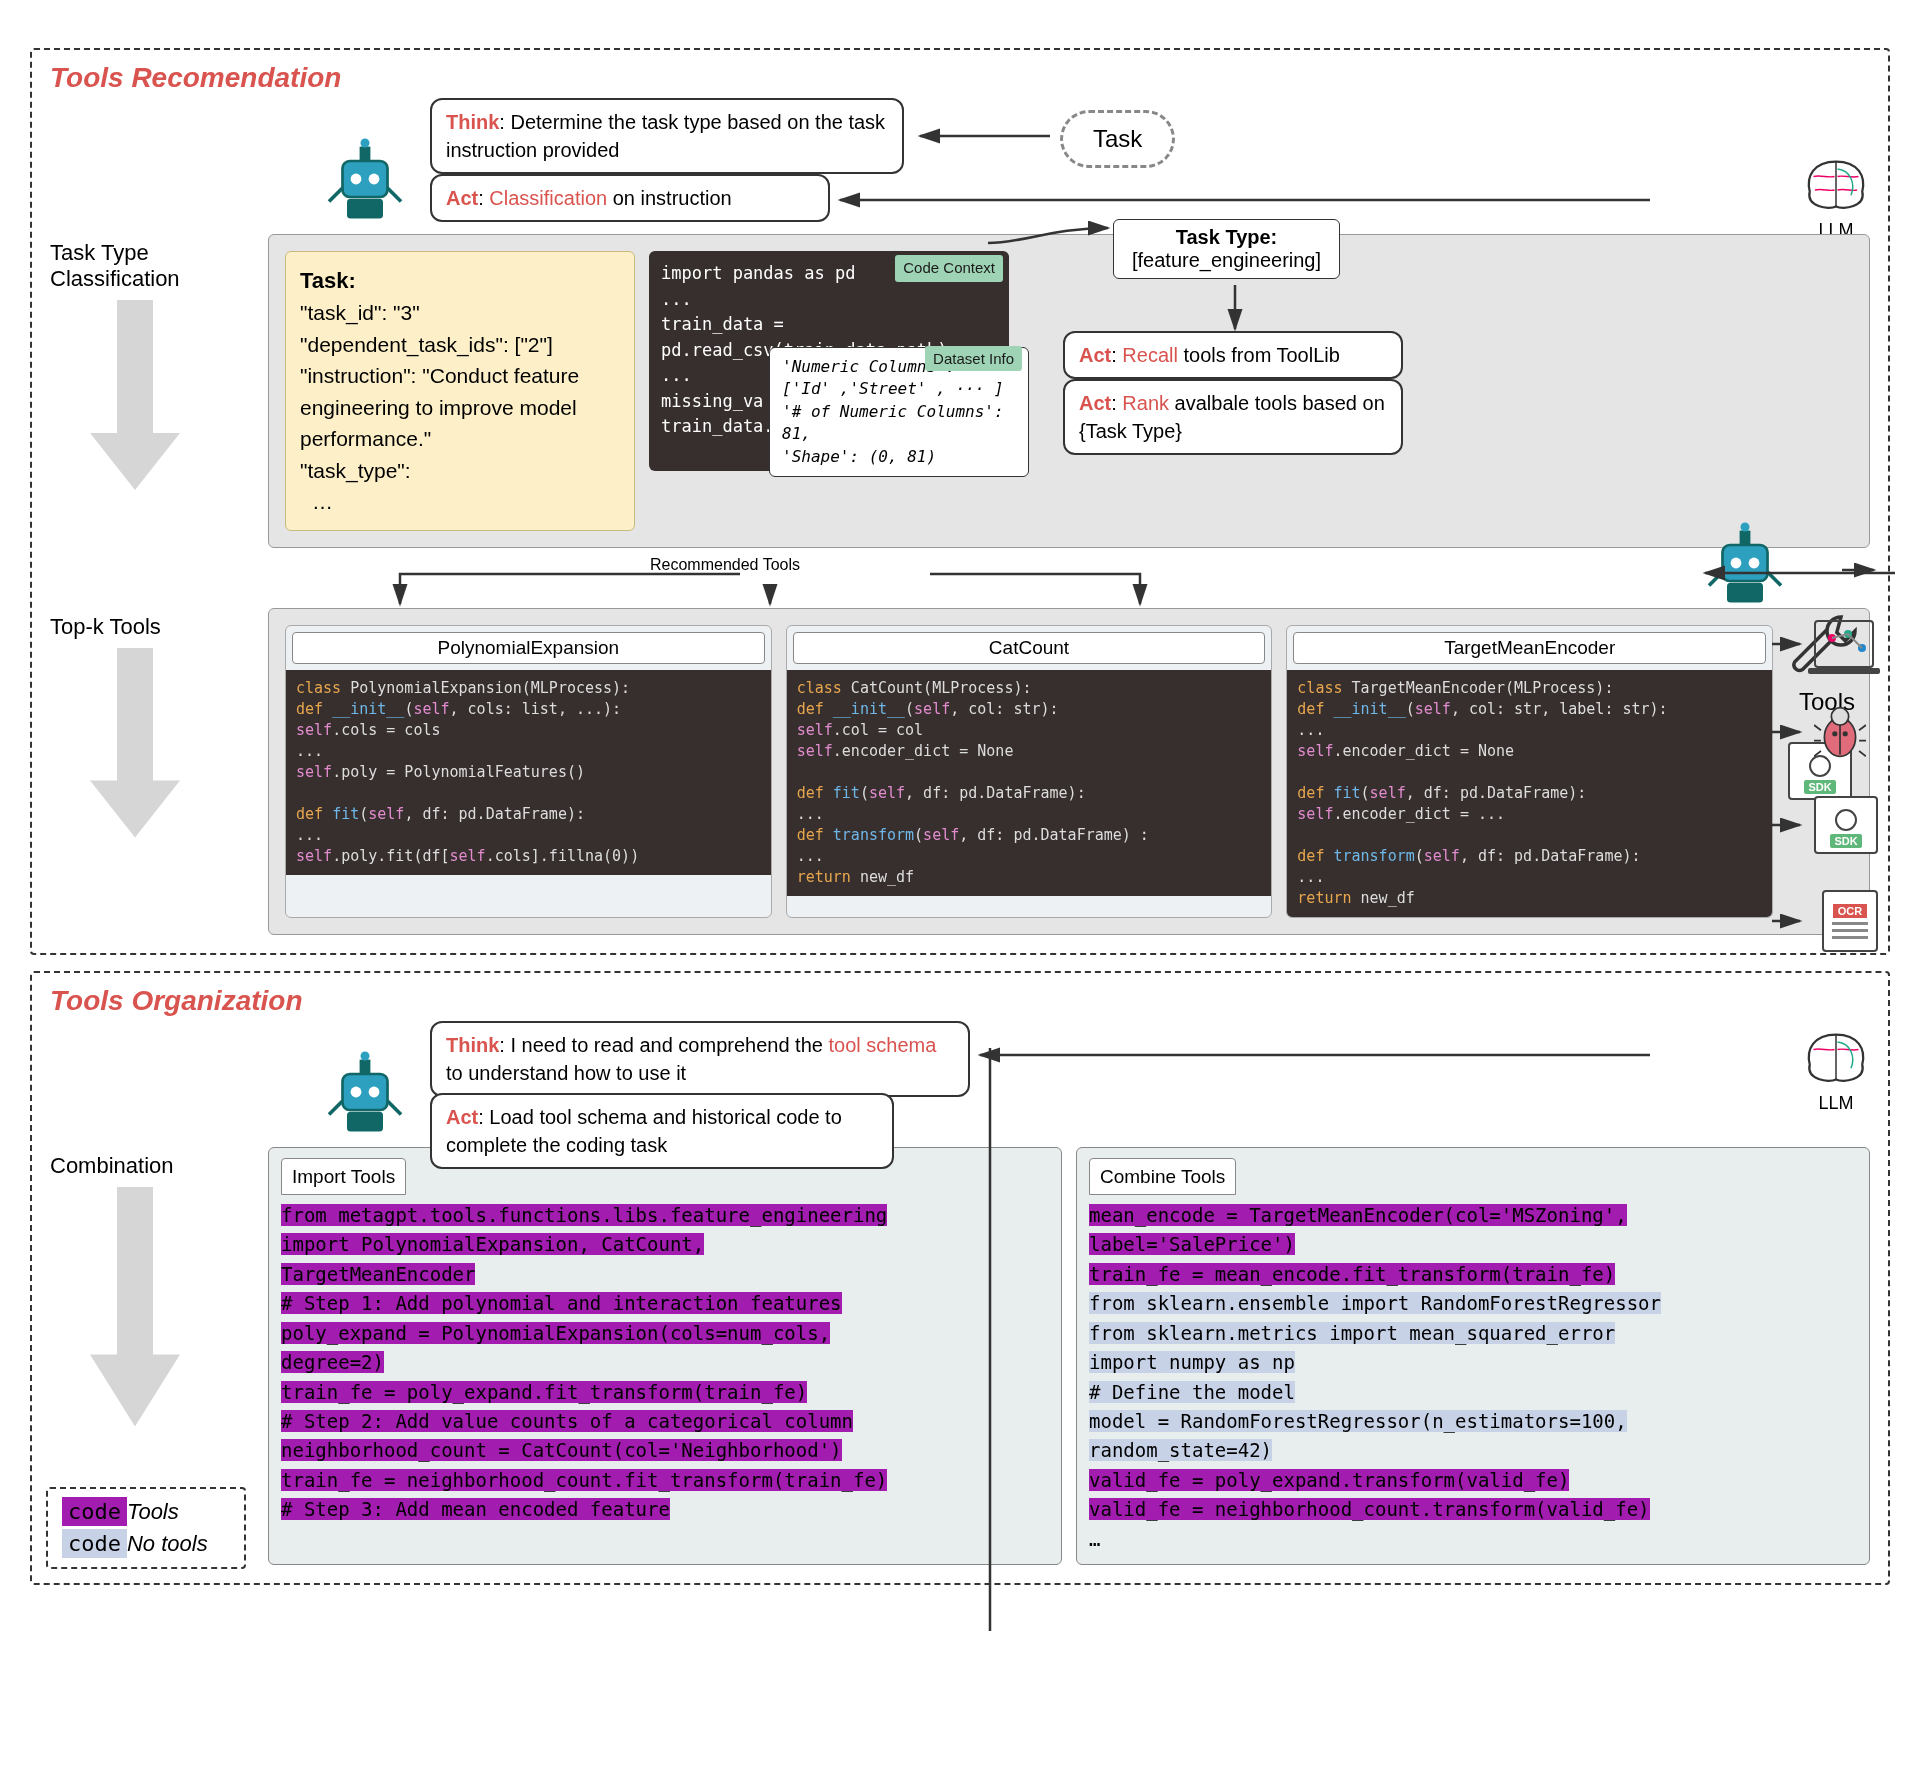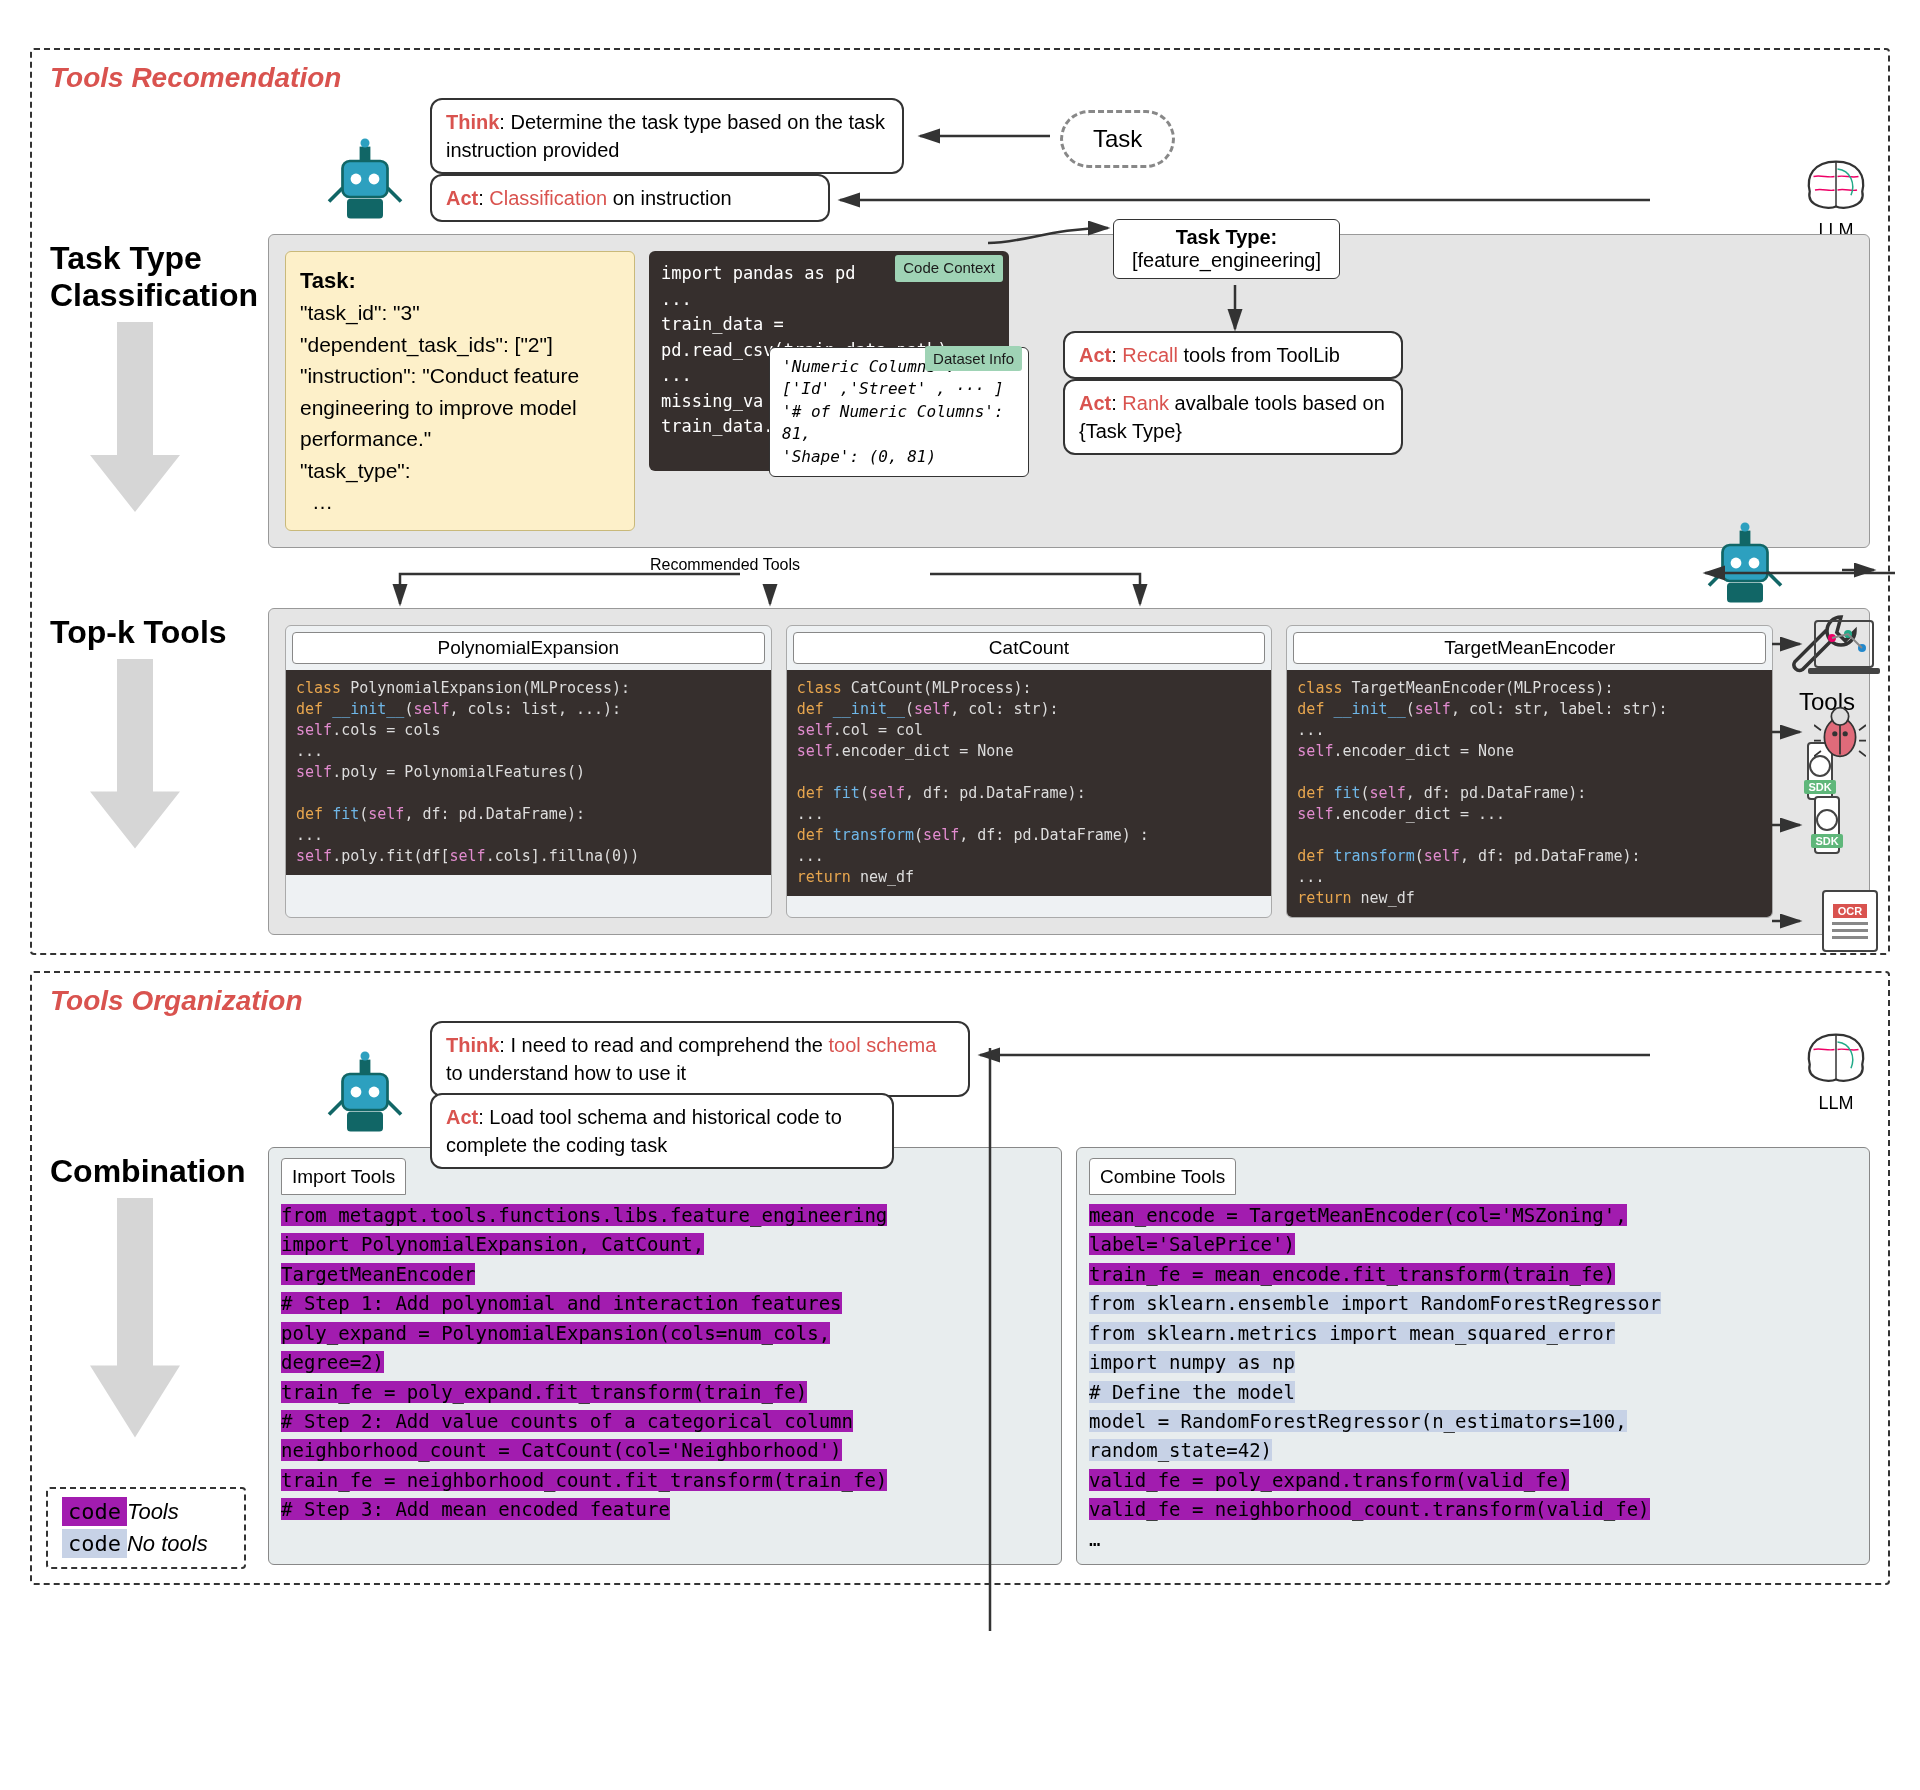--- a/index.html
+++ b/index.html
@@ -1,21 +1,21 @@
 <!DOCTYPE html>
 <html><head>
 <meta charset="utf-8">
 <style>
 * { box-sizing: border-box; margin: 0; padding: 0; }
 body { font-family: -apple-system, BlinkMacSystemFont, "Segoe UI", Arial, sans-serif; background: #fff; padding: 30px; }
 .outer { width: 1860px; margin: 0 auto; }
 .dashed-box { border: 2px dashed #333; border-radius: 4px; padding: 12px 18px 18px; margin-bottom: 16px; position: relative; }
 .section-title { color: #d9534f; font-style: italic; font-weight: 600; font-size: 28px; margin-bottom: 10px; }
 .row { display: flex; align-items: flex-start; gap: 18px; }
-.step-label { font-size: 32px; font-weight: 700; width: 180px; padding-top: 6px; }
+.step-label { font-size: 22px; font-weight: 400; width: 180px; padding-top: 6px; }
 .big-arrow { width: 90px; height: 190px; background: linear-gradient(#d6d6d6,#d6d6d6); clip-path: polygon(30% 0,70% 0,70% 70%,100% 70%,50% 100%,0 70%,30% 70%); margin: 8px 0 0 40px; }
 .big-arrow.short { height: 140px; }
 .gray-panel { background: #e5e5e5; border: 1px solid #999; border-radius: 6px; padding: 16px; flex: 1; display: flex; gap: 14px; position: relative; }
 .yellow-card { background: #fdf0c9; border: 1px solid #c9b97a; border-radius: 6px; padding: 12px 14px; font-size: 21px; line-height: 1.5; width: 350px; }
 .yellow-card .hdr { font-weight: 600; font-size: 22px; }
 .dark-code { background: #362f2d; color: #fff; border-radius: 6px; padding: 10px 12px; font-family: "Consolas","Menlo",monospace; font-size: 17px; line-height: 1.5; position: relative; }
 .code-tag { position: absolute; top: 4px; right: 6px; background: #9fd3b5; color: #1a1a1a; font-size: 15px; padding: 2px 8px; border-radius: 3px; font-family: -apple-system,sans-serif; }
 .white-card { background: #fff; border: 1.5px solid #333; border-radius: 6px; padding: 8px 12px; font-size: 20px; position: relative; }
 .bubble { background: #fff; border: 2px solid #333; border-radius: 12px; padding: 8px 14px; font-size: 20px; line-height: 1.4; position: relative; }
 .bubble .th { color: #d9534f; font-weight: 600; }
@@ -36,21 +36,21 @@
 .out-panel .hdr-tab { background: #fff; border: 1px solid #888; border-radius: 4px 4px 0 0; padding: 3px 10px; display: inline-block; font-family: -apple-system,sans-serif; font-size: 19px; margin-bottom: 6px; }
 .hl-g { background: #a21caf; }
 .hl-b { background: #c7d2e6; }
 .legend { border: 2px dashed #333; border-radius: 4px; padding: 10px 14px; font-size: 22px; font-style: italic; }
 .legend .cd { font-family: "Consolas",monospace; font-style: normal; padding: 2px 6px; }
 .arrow-line { stroke: #333; stroke-width: 2.5; fill: none; marker-end: url(#arr); }
 .plain-line { stroke: #333; stroke-width: 2.5; fill: none; }
 .cloud { border: 3px dashed #888; border-radius: 50px; padding: 12px 30px; font-size: 24px; font-weight: 500; }
 .tools-label { font-size: 24px; margin-top: 4px; }
 .wrench { width: 70px; height: 70px; }
-.sdk-card { width: 26px; height: 58px; border: 2px solid #444; border-radius: 4px; background: #fff; display: flex; flex-direction: column; align-items: center; justify-content: flex-end; padding: 4px; }
+.sdk-card { width: 64px; height: 58px; border: 2px solid #444; border-radius: 4px; background: #fff; display: flex; flex-direction: column; align-items: center; justify-content: flex-end; padding: 4px; }
 .sdk-card .g { width: 22px; height: 22px; border: 2px solid #444; border-radius: 50%; position: relative; }
 .sdk-card .lbl { background: #5fb77a; color: #fff; font-size: 11px; padding: 1px 4px; border-radius: 2px; margin-top: 3px; font-weight: 600; }
 .ocr-card { width: 56px; height: 62px; border: 2px solid #444; border-radius: 4px; background: #fff; display:flex; flex-direction:column; align-items:center; justify-content:center; gap:4px; }
 .ocr-card .t { background:#d9534f; color:#fff; font-size:11px; padding:1px 5px; font-weight:600; }
 .ocr-card .ln { width: 36px; height: 3px; background: #888; }
 .laptop { width:60px; height:48px; border:2px solid #444; border-radius:4px; position:relative; }
 .laptop::after { content:""; position:absolute; bottom:-8px; left:-8px; right:-8px; height:6px; background:#444; border-radius:2px; }
 .bug { width:52px; height:56px; }
 </style>
 </head>

